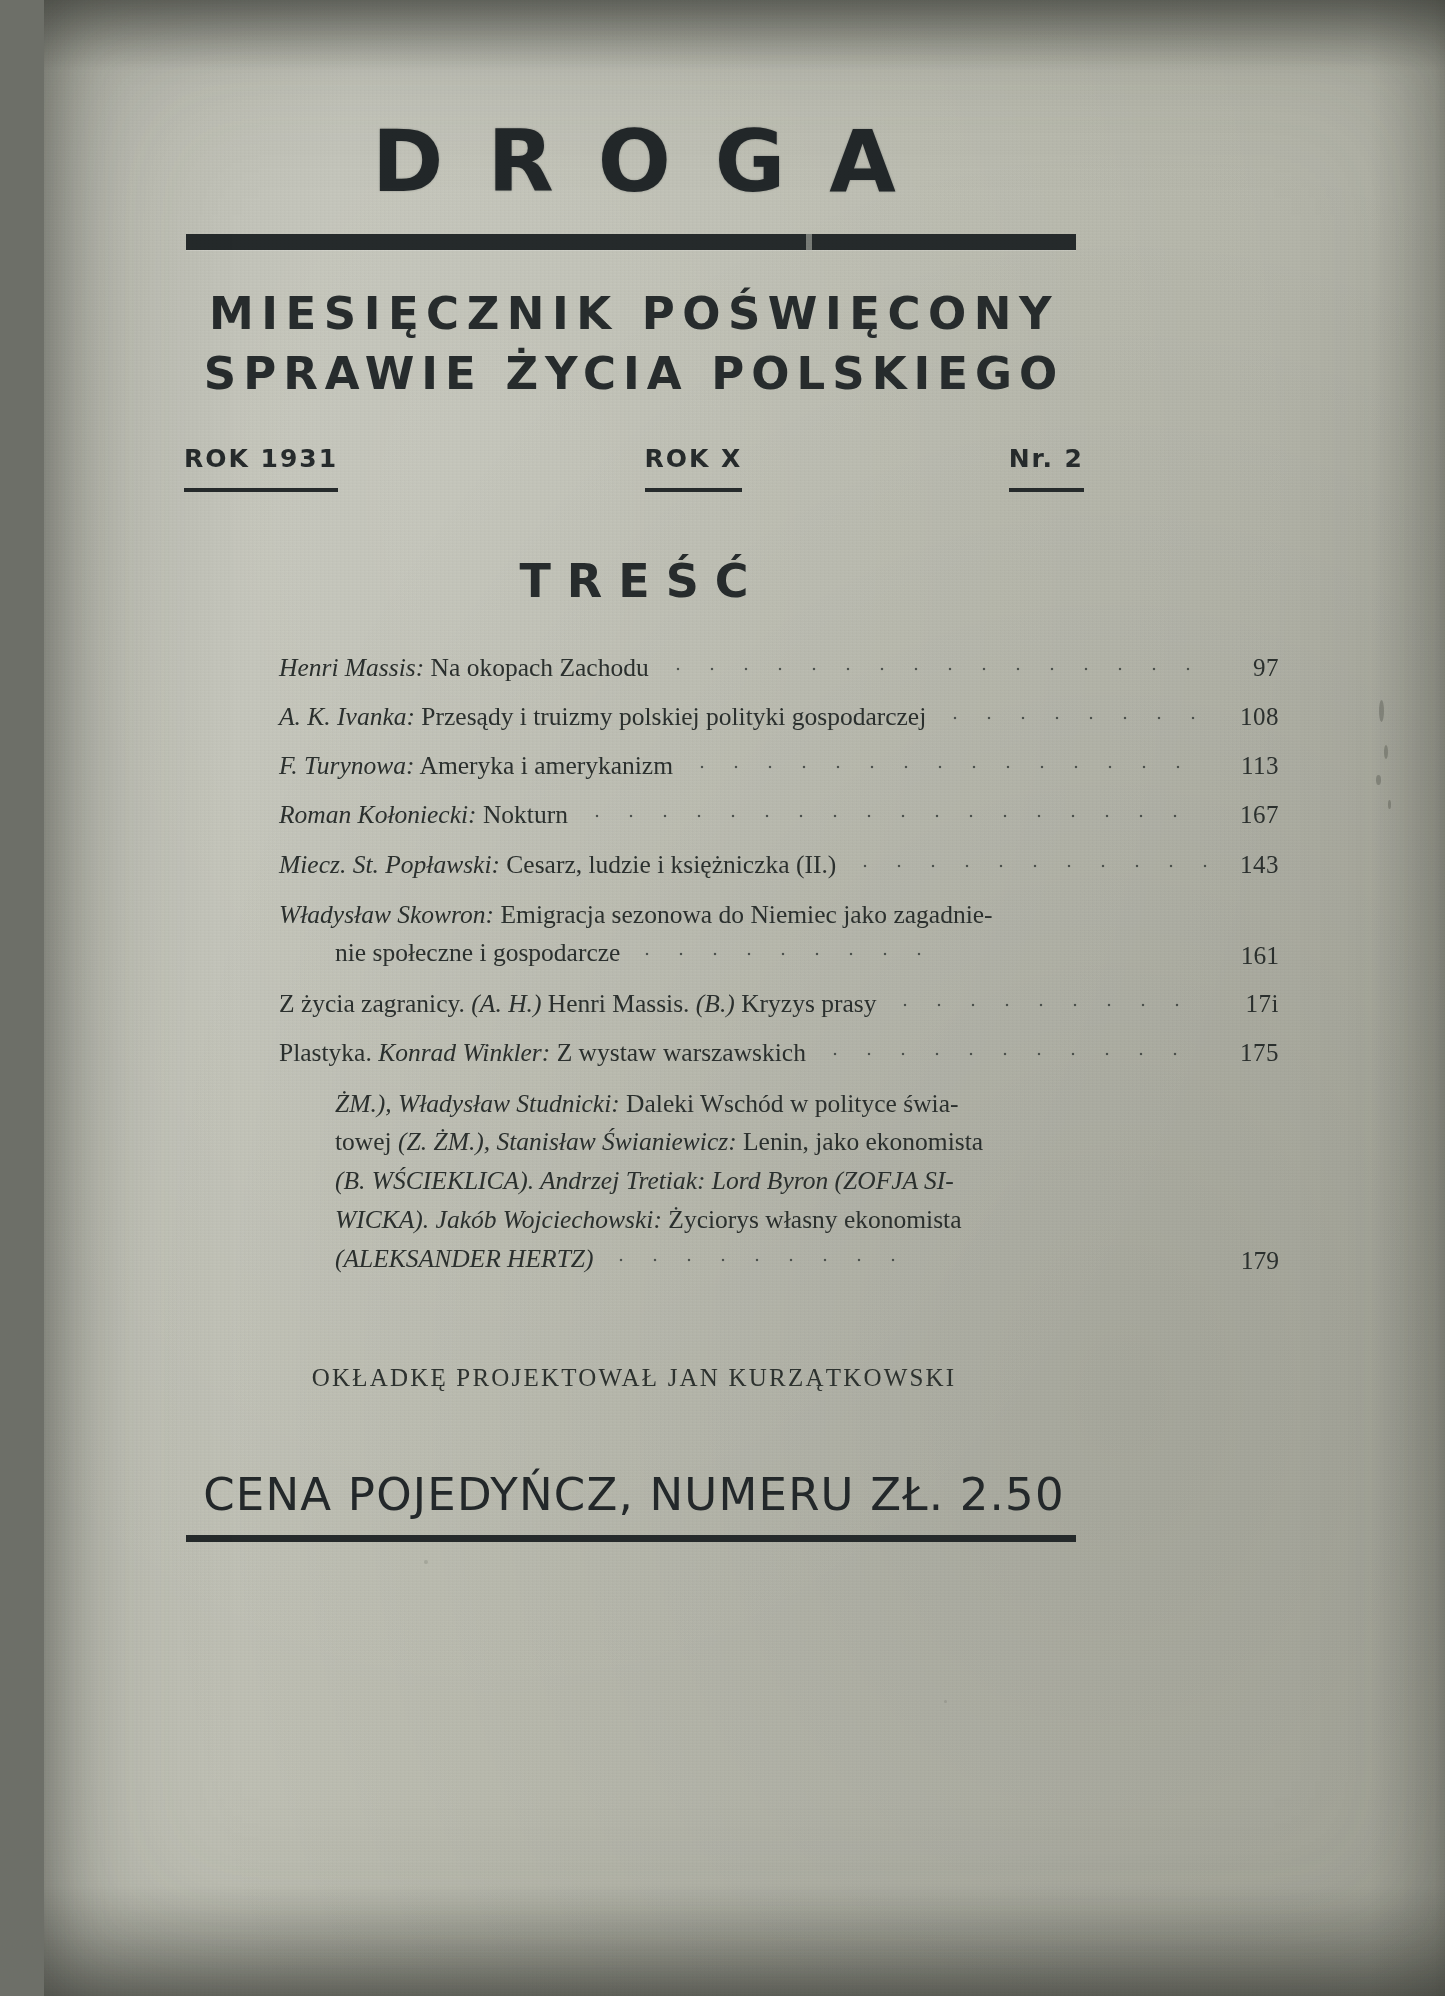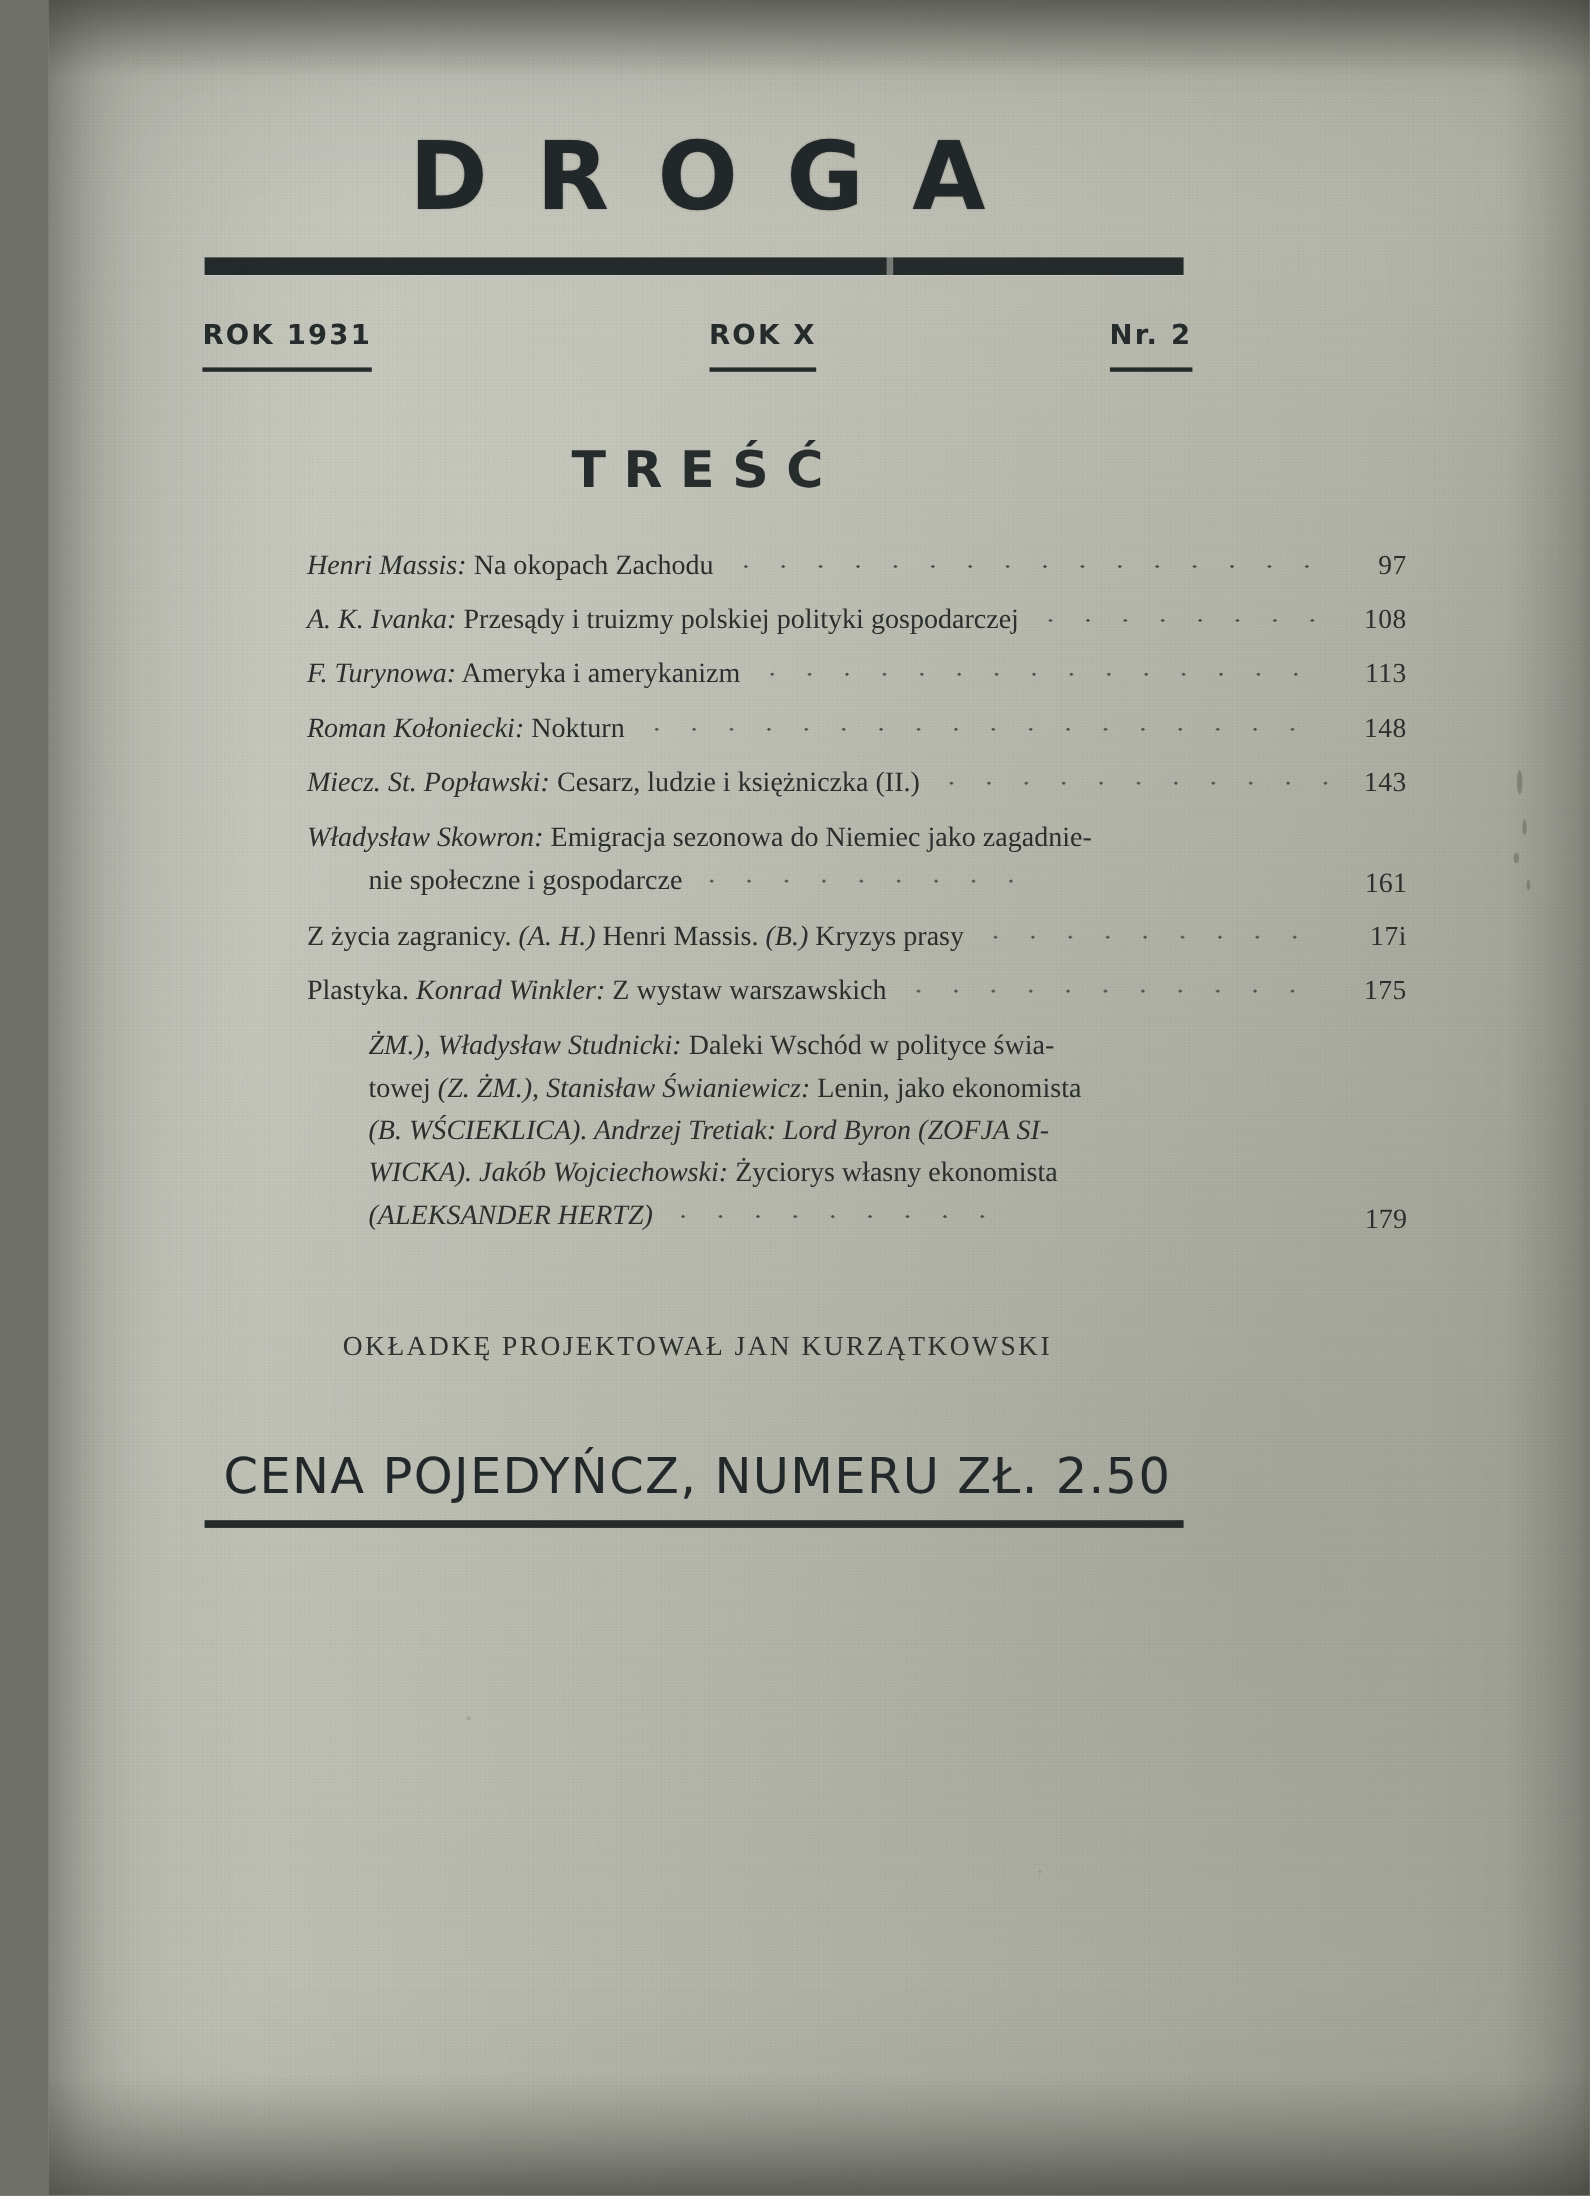--- a/index.html
+++ b/index.html
@@ -268,20 +268,24 @@
 </head>
 <body>
 
 <div id="page">
 
   <div id="content">
 
     <div class="masthead-title">DROGA</div>
     <div class="rule-thick"></div>
 
+    <div class="masthead-sub">
+      <div class="line1">MIESIĘCZNIK POŚWIĘCONY</div>
+      <div class="line2">SPRAWIE ŻYCIA POLSKIEGO</div>
+    </div>
 
     <div class="issue-row">
       <span>ROK 1931</span>
       <span class="mid">ROK X</span>
       <span>Nr. 2</span>
     </div>
 
     <div class="toc-heading">TREŚĆ</div>
 
     <div id="toc">
@@ -300,21 +304,21 @@
 
       <div class="toc-entry">
         <span class="toc-text"><span class="au">F. Turynowa:</span> <span class="ti">Ameryka i amerykanizm</span></span>
         <span class="toc-leader"></span>
         <span class="toc-page">113</span>
       </div>
 
       <div class="toc-entry">
         <span class="toc-text"><span class="au">Roman Kołoniecki:</span> <span class="ti">Nokturn</span></span>
         <span class="toc-leader"></span>
-        <span class="toc-page">148</span>
+        <span class="toc-page">167</span>
       </div>
 
 
       <div class="toc-entry">
         <span class="toc-text"><span class="au">Miecz. St. Popławski:</span> <span class="ti">Cesarz, ludzie i księżniczka (II.)</span></span>
         <span class="toc-leader"></span>
         <span class="toc-page">143</span>
       </div>
 
       <div class="toc-block">

